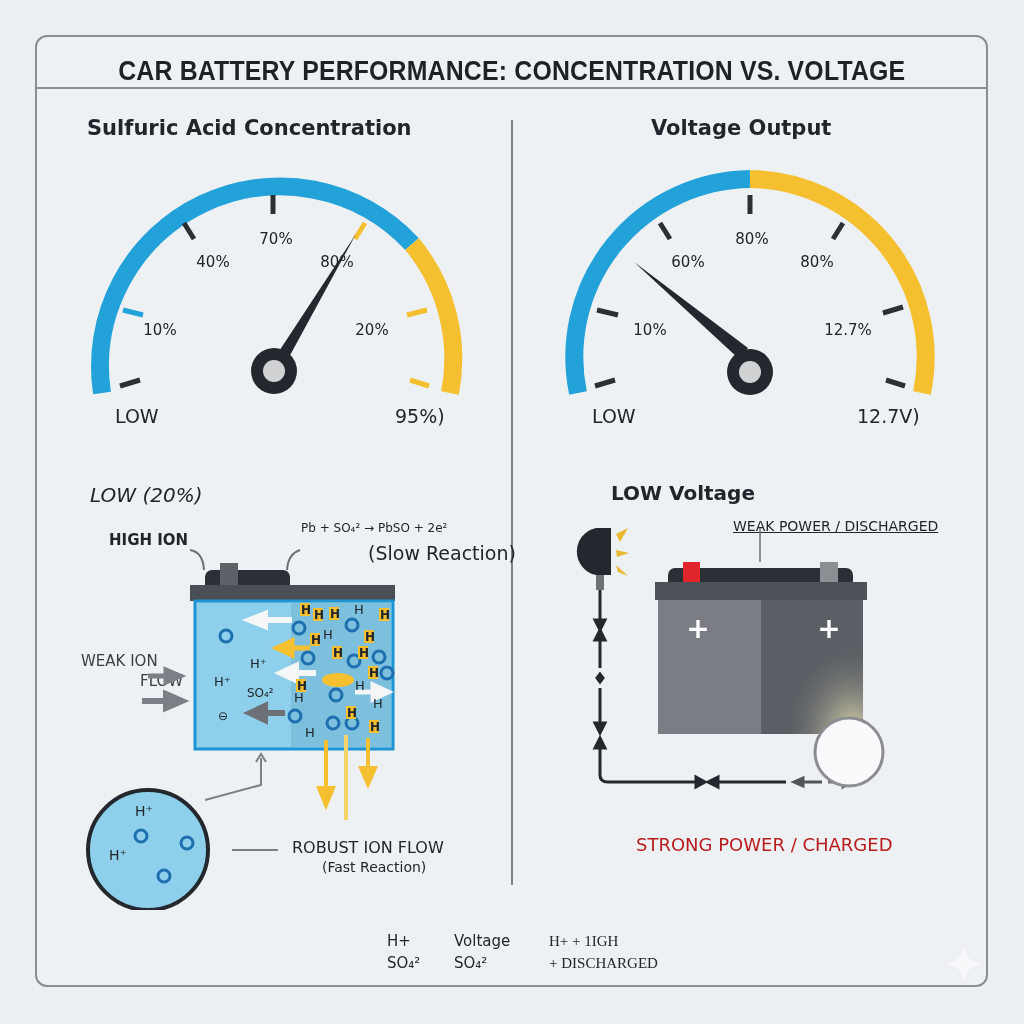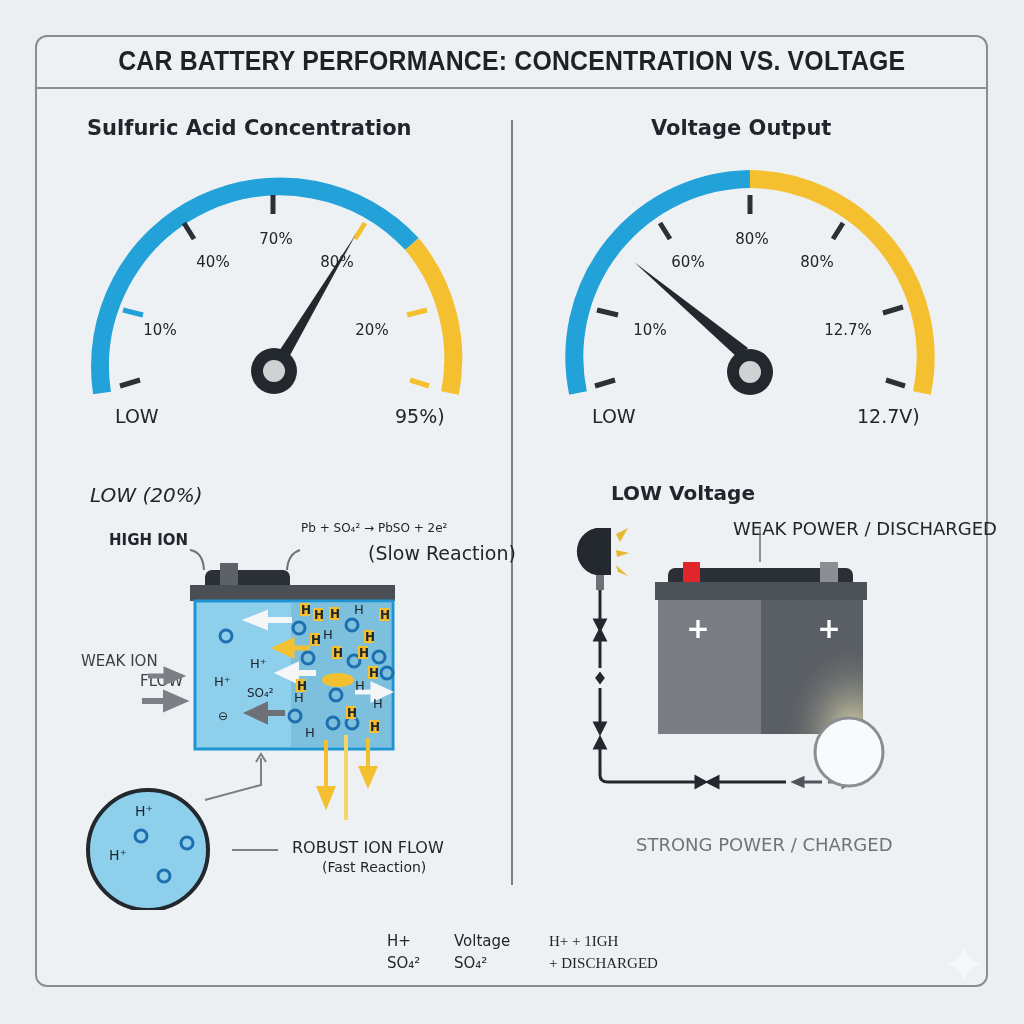--- a/index.html
+++ b/index.html
@@ -10,35 +10,35 @@
     color: #1f252b;
   }
   .frame {
     position: absolute; left: 35px; top: 35px; width: 953px; height: 952px;
     border: 2px solid #8a8d91; border-radius: 12px; box-sizing: border-box;
     background: #eef1f4;
   }
   .title-bar {
     position: absolute; left: 35px; top: 35px; width: 953px; height: 54px;
     border-bottom: 2px solid #8a8d91; box-sizing: border-box;
-    display: flex; align-items: center; justify-content: center;
+    display: flex; align-items: flex-end; justify-content: center;
   }
   .title {
     font-family: "Liberation Sans", sans-serif; font-size: 27px; font-weight: 700;
     letter-spacing: 0.2px; color: #1d2227; transform: scaleX(0.92);
   }
   .divider {
     position: absolute; left: 511px; top: 120px; width: 2px; height: 765px;
     background: #7c8086;
   }
   .heading {
     position: absolute; font-size: 21px; font-weight: 700; color: #1f252b;
   }
   .lbl { position: absolute; font-size: 15px; color: #20262c; }
-  .lbl-lg { position: absolute; font-size: 19px; color: #737373; }
+  .lbl-lg { position: absolute; font-size: 19px; color: #b91c1c; }
   .sub-heading { position: absolute; font-size: 20px; color: #20262c; }
   .svgbox { position: absolute; }
   .legend-cell { position: absolute; font-size: 15px; color: #20262c; line-height: 22px; }
   .sparkle { position: absolute; left: 944px; top: 944px; width: 40px; height: 40px; }
 </style>
 </head>
 <body>
 
 <div class="frame"></div>
 <div class="title-bar">
@@ -199,21 +199,21 @@
   <text x="257" y="107" font-size="15" fill="#20262c" text-anchor="middle">80%</text>
   <text x="288" y="175" font-size="15" fill="#20262c" text-anchor="middle">12.7%</text>
   <polygon points="74,102 178,198 188,188" fill="#22282e"></polygon>
   <circle cx="190" cy="212" r="23" fill="#22282e"></circle>
   <circle cx="190" cy="212" r="11" fill="#cfd1d3"></circle>
   <text x="32" y="263" font-size="19" fill="#20262c">LOW</text>
   <text x="297" y="263" font-size="19" fill="#20262c">12.7V)</text>
 </svg>
 
 <div class="sub-heading" style="left:571px; top:481px; font-weight:700;margin-left:40px;">LOW Voltage</div>
-<div class="lbl" style="left:733px; top:518px; font-size:18px;">WEAK POWER / DISCHARGED</div>
+<div class="lbl" style="left:733px; top:518px; font-size:14px;text-decoration:underline;">WEAK POWER / DISCHARGED</div>
 
 <svg class="svgbox" style="left:560px; top:520px;" width="400" height="290" viewBox="0 0 400 290">
 
   <path d="M 51 8 L 51 55 L 36 55 A 24 24 0 0 1 36 8 Z" fill="#22282e"></path>
   <g fill="#e8b930">
     <polygon points="56,14 68,8 60,22"></polygon>
     <polygon points="56,30 69,33 57,37"></polygon>
     <polygon points="56,45 68,56 58,52"></polygon>
   </g>
   <rect x="36" y="55" width="8" height="15" fill="#6d7177"></rect>

